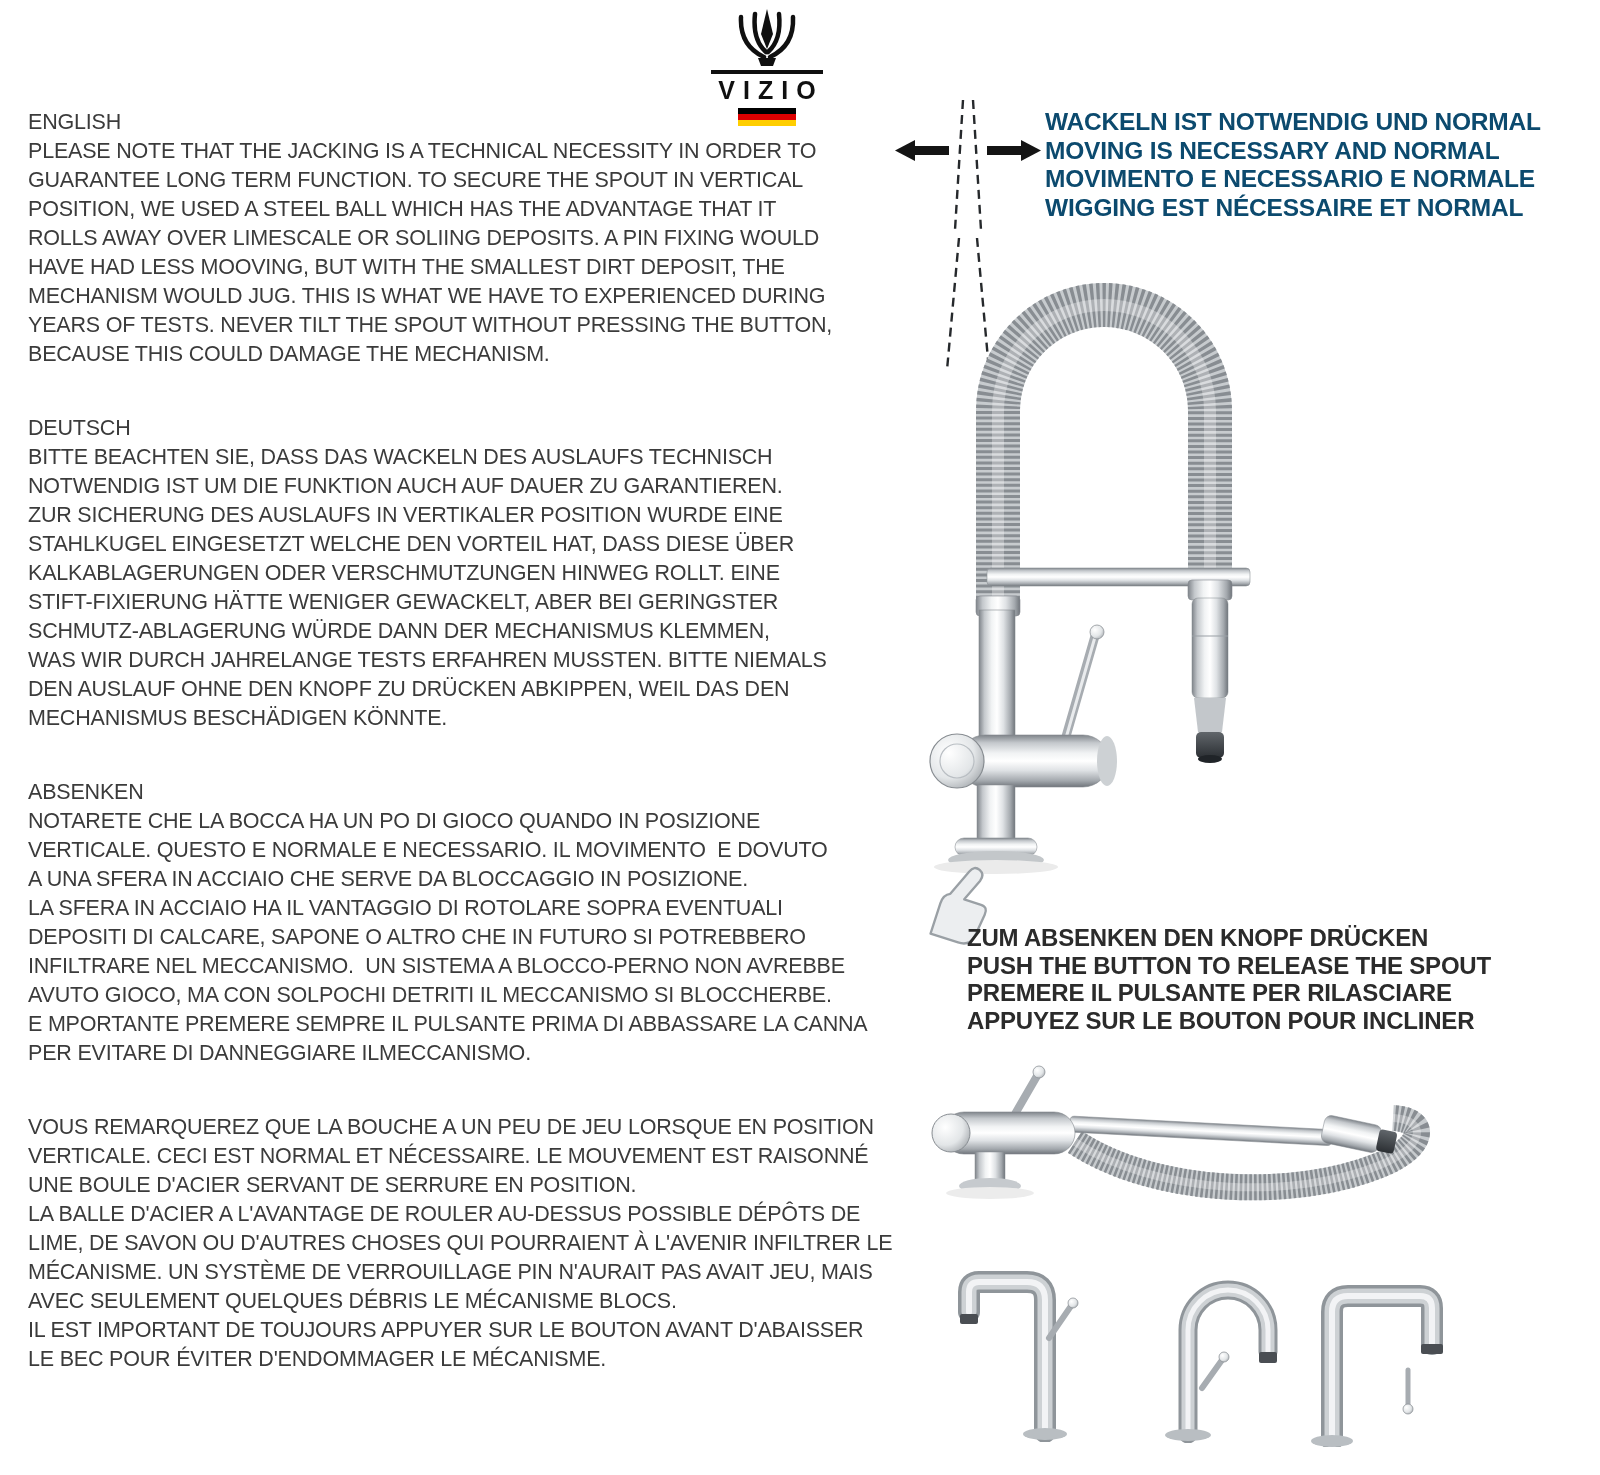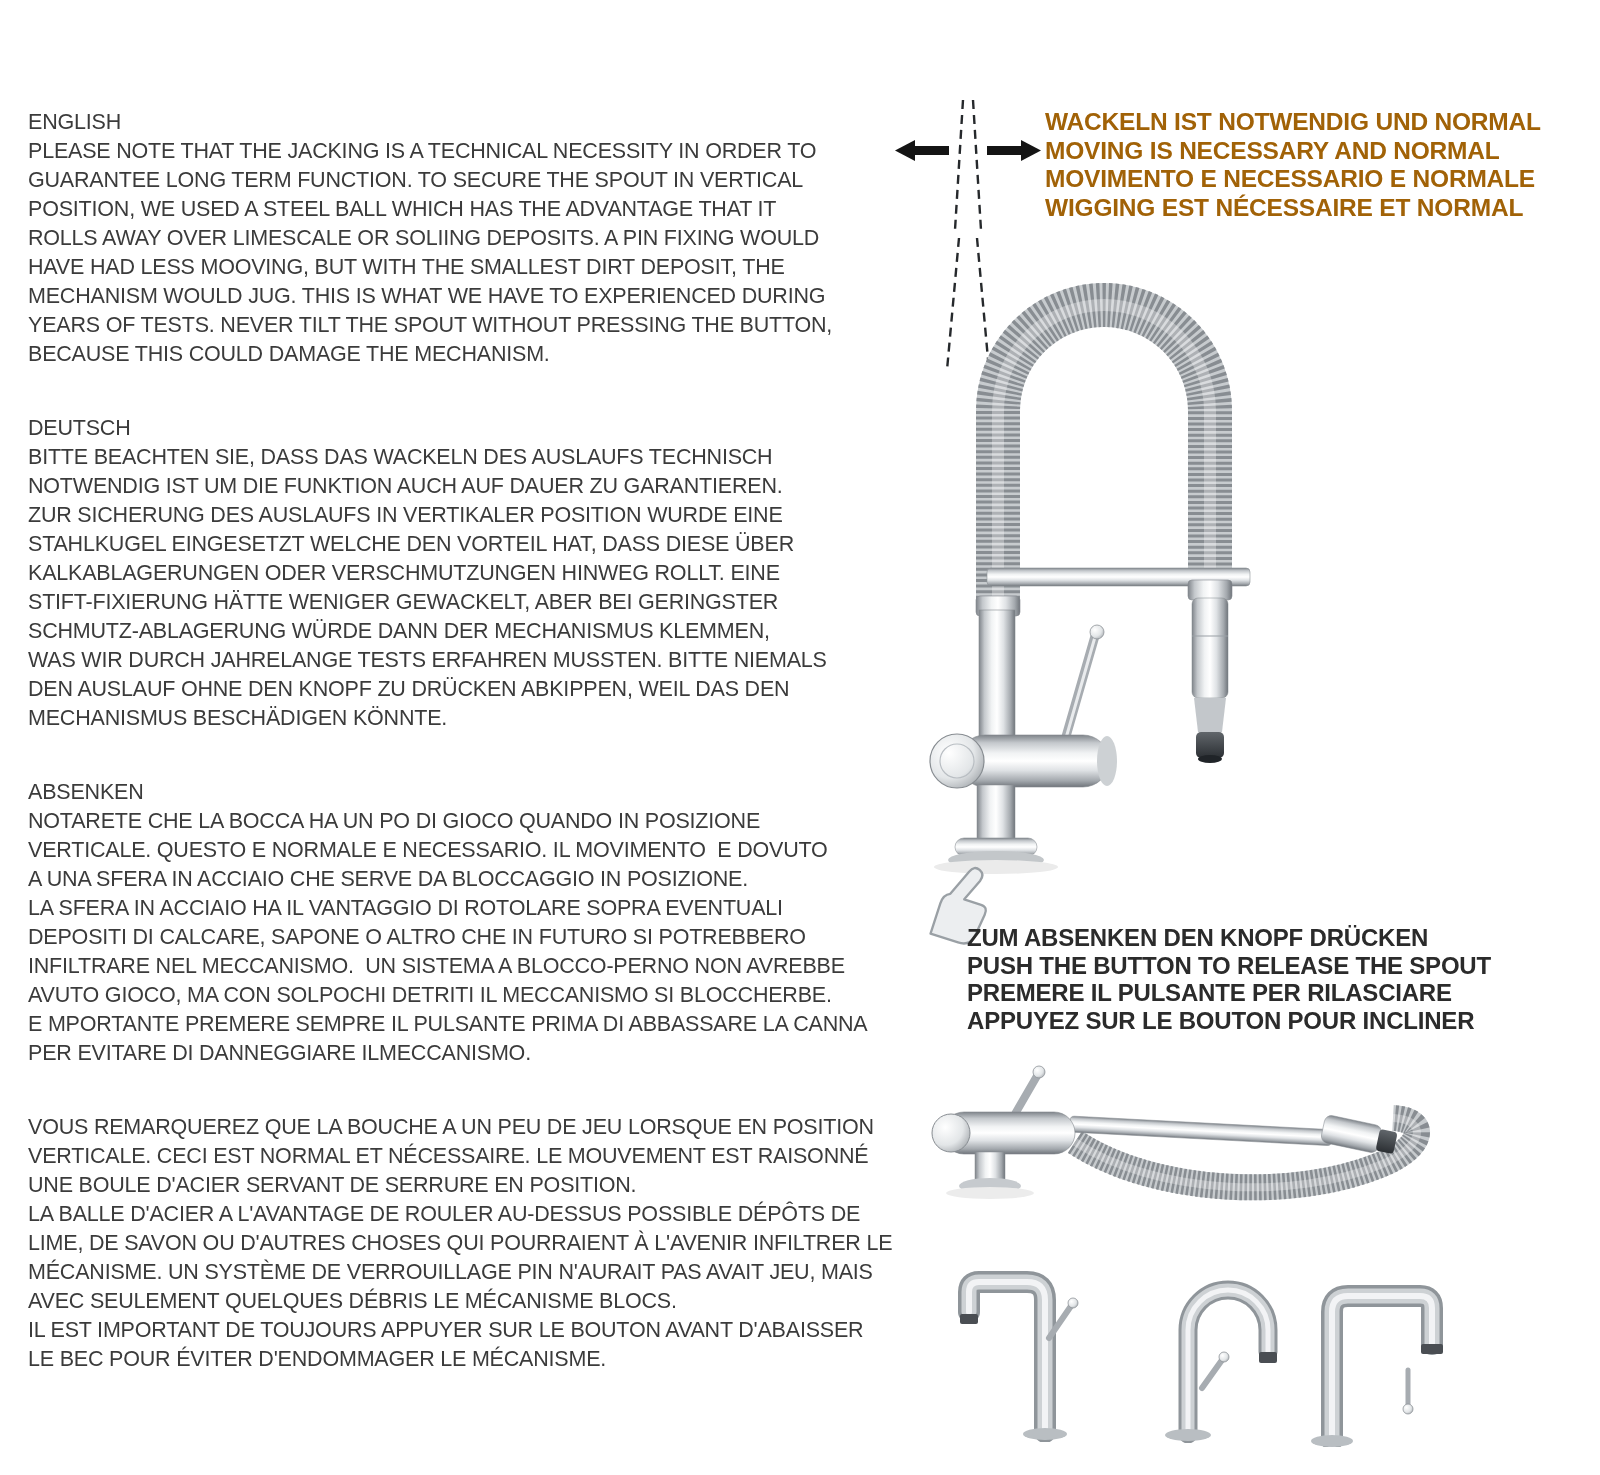--- a/index.html
+++ b/index.html
@@ -25,21 +25,21 @@
     color: #3b3b3b; font-size: 21.5px; line-height: 29px; letter-spacing: -0.2px;
   }
   .text-col section { margin: 0 0 45px 0; }
   .text-col h2 { margin: 0; font-size: inherit; font-weight: normal; line-height: inherit; }
   .text-col p { margin: 0; white-space: pre; }
 
   
   .headline {
     position: absolute; left: 1045px; top: 108px; width: 520px;
     font-weight: bold; font-size: 24.5px; line-height: 28.5px;
-    color: #a16207; white-space: pre; letter-spacing: -0.2px;
+    color: #0c4a6e; white-space: pre; letter-spacing: -0.2px;
   }
   .caption {
     position: absolute; left: 967px; top: 924px; width: 470px;
     font-weight: bold; font-size: 24px; line-height: 27.5px;
     color: #2b2b2b; white-space: pre; letter-spacing: -0.2px;
   }
 </style>
 </head>
 <body>
 
@@ -70,20 +70,37 @@
           <stop offset="0.55" stop-color="#e3e6e8"></stop>
         <stop offset="1" stop-color="#94999e"></stop>
       </radialGradient>
       <linearGradient id="darkTip" x1="0" y1="0" x2="0" y2="1">
         <stop offset="0" stop-color="#61666b"></stop>
           <stop offset="1" stop-color="#2b2f33"></stop>
       </linearGradient>
     </defs>
   </svg>
 
+  <div class="logo">
+    <svg width="92" height="62" viewBox="0 0 90 62">
+      <path d="M45,3 L51,28 L45,43 L39,28 Z" fill="#101010"></path>
+      <path d="M33,8 C31,27 36,39 44,46" fill="none" stroke="#101010" stroke-width="4.5" stroke-linecap="round"></path>
+      <path d="M57,8 C59,27 54,39 46,46" fill="none" stroke="#101010" stroke-width="4.5" stroke-linecap="round"></path>
+      <path d="M19,11 C18,31 27,44 42,51" fill="none" stroke="#101010" stroke-width="4.5" stroke-linecap="round"></path>
+      <path d="M71,11 C72,31 63,44 48,51" fill="none" stroke="#101010" stroke-width="4.5" stroke-linecap="round"></path>
+      <path d="M36,52 L54,52 L51,60 L39,60 Z" fill="#101010"></path>
+    </svg>
+    <div class="logo-rule"></div>
+    <div class="brand">VIZIO</div>
+    <div class="flag">
+      <div style="background:#000000"></div>
+      <div style="background:#dd0000"></div>
+      <div style="background:#ffce00"></div>
+    </div>
+  </div>
 
   <div class="text-col">
     <section>
       <h2>ENGLISH</h2>
       <p>PLEASE NOTE THAT THE JACKING IS A TECHNICAL NECESSITY IN ORDER TO
 GUARANTEE LONG TERM FUNCTION. TO SECURE THE SPOUT IN VERTICAL
 POSITION, WE USED A STEEL BALL WHICH HAS THE ADVANTAGE THAT IT
 ROLLS AWAY OVER LIMESCALE OR SOLIING DEPOSITS. A PIN FIXING WOULD
 HAVE HAD LESS MOOVING, BUT WITH THE SMALLEST DIRT DEPOSIT, THE
 MECHANISM WOULD JUG. THIS IS WHAT WE HAVE TO EXPERIENCED DURING

